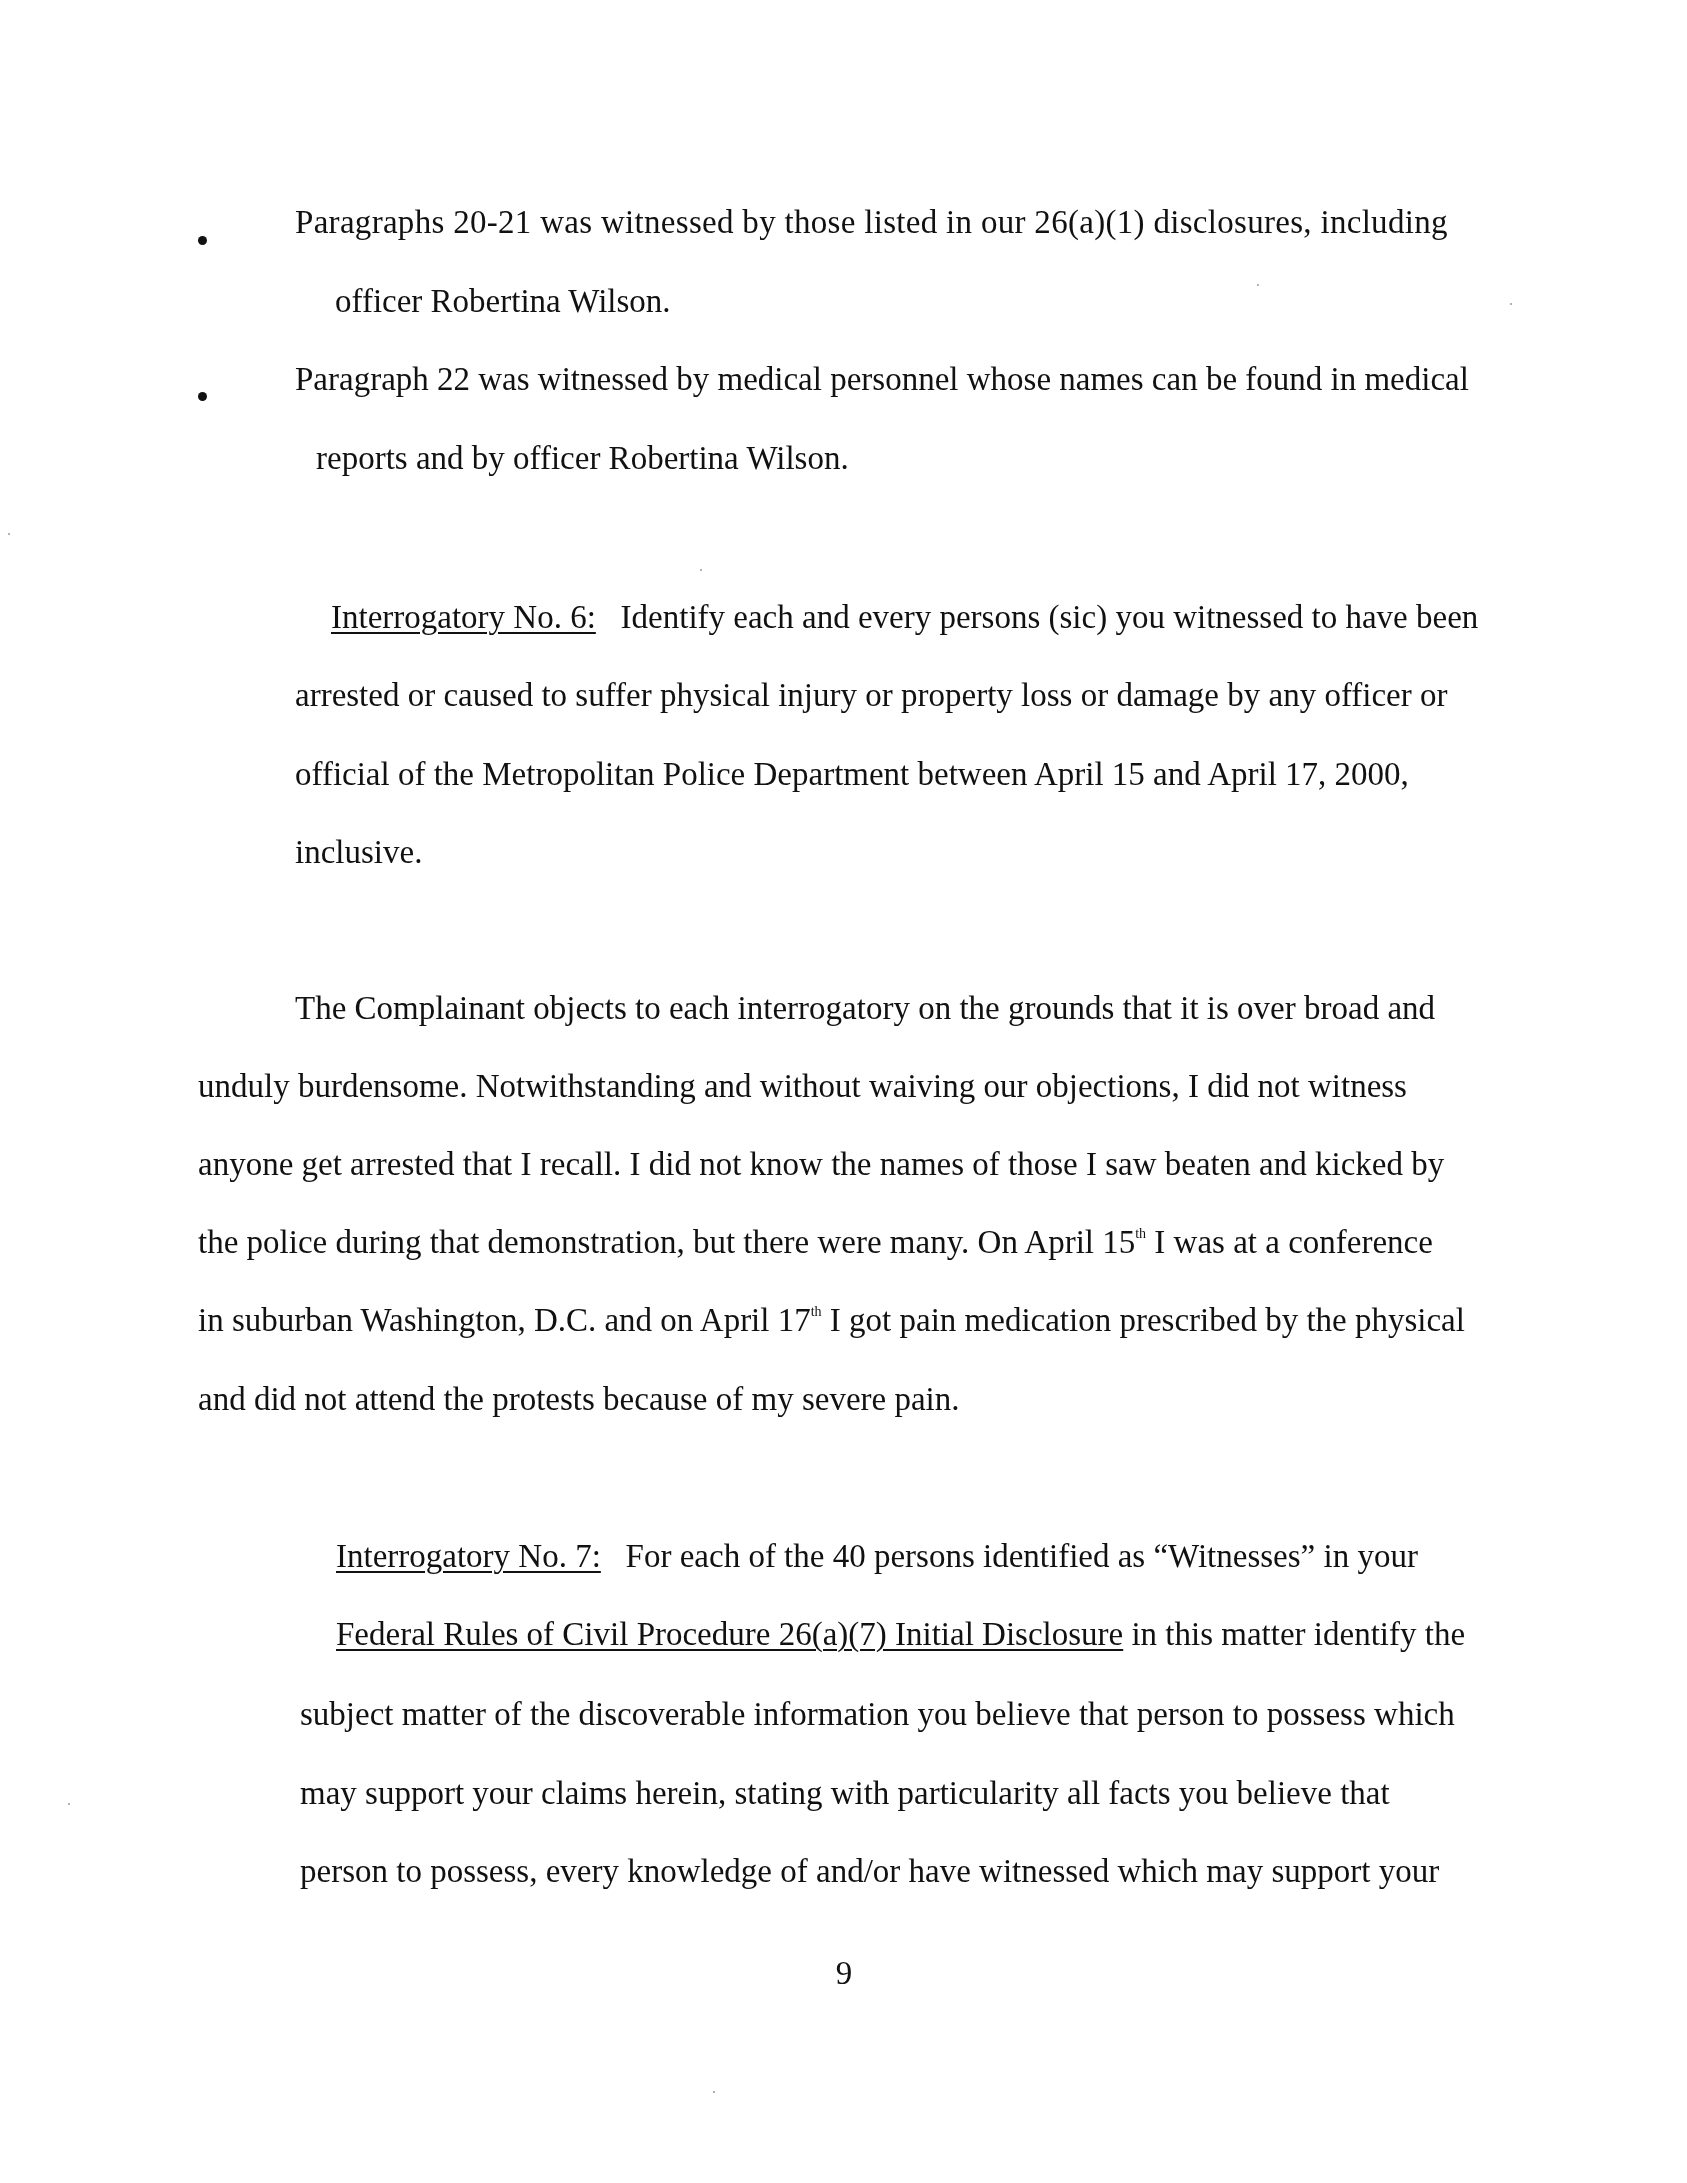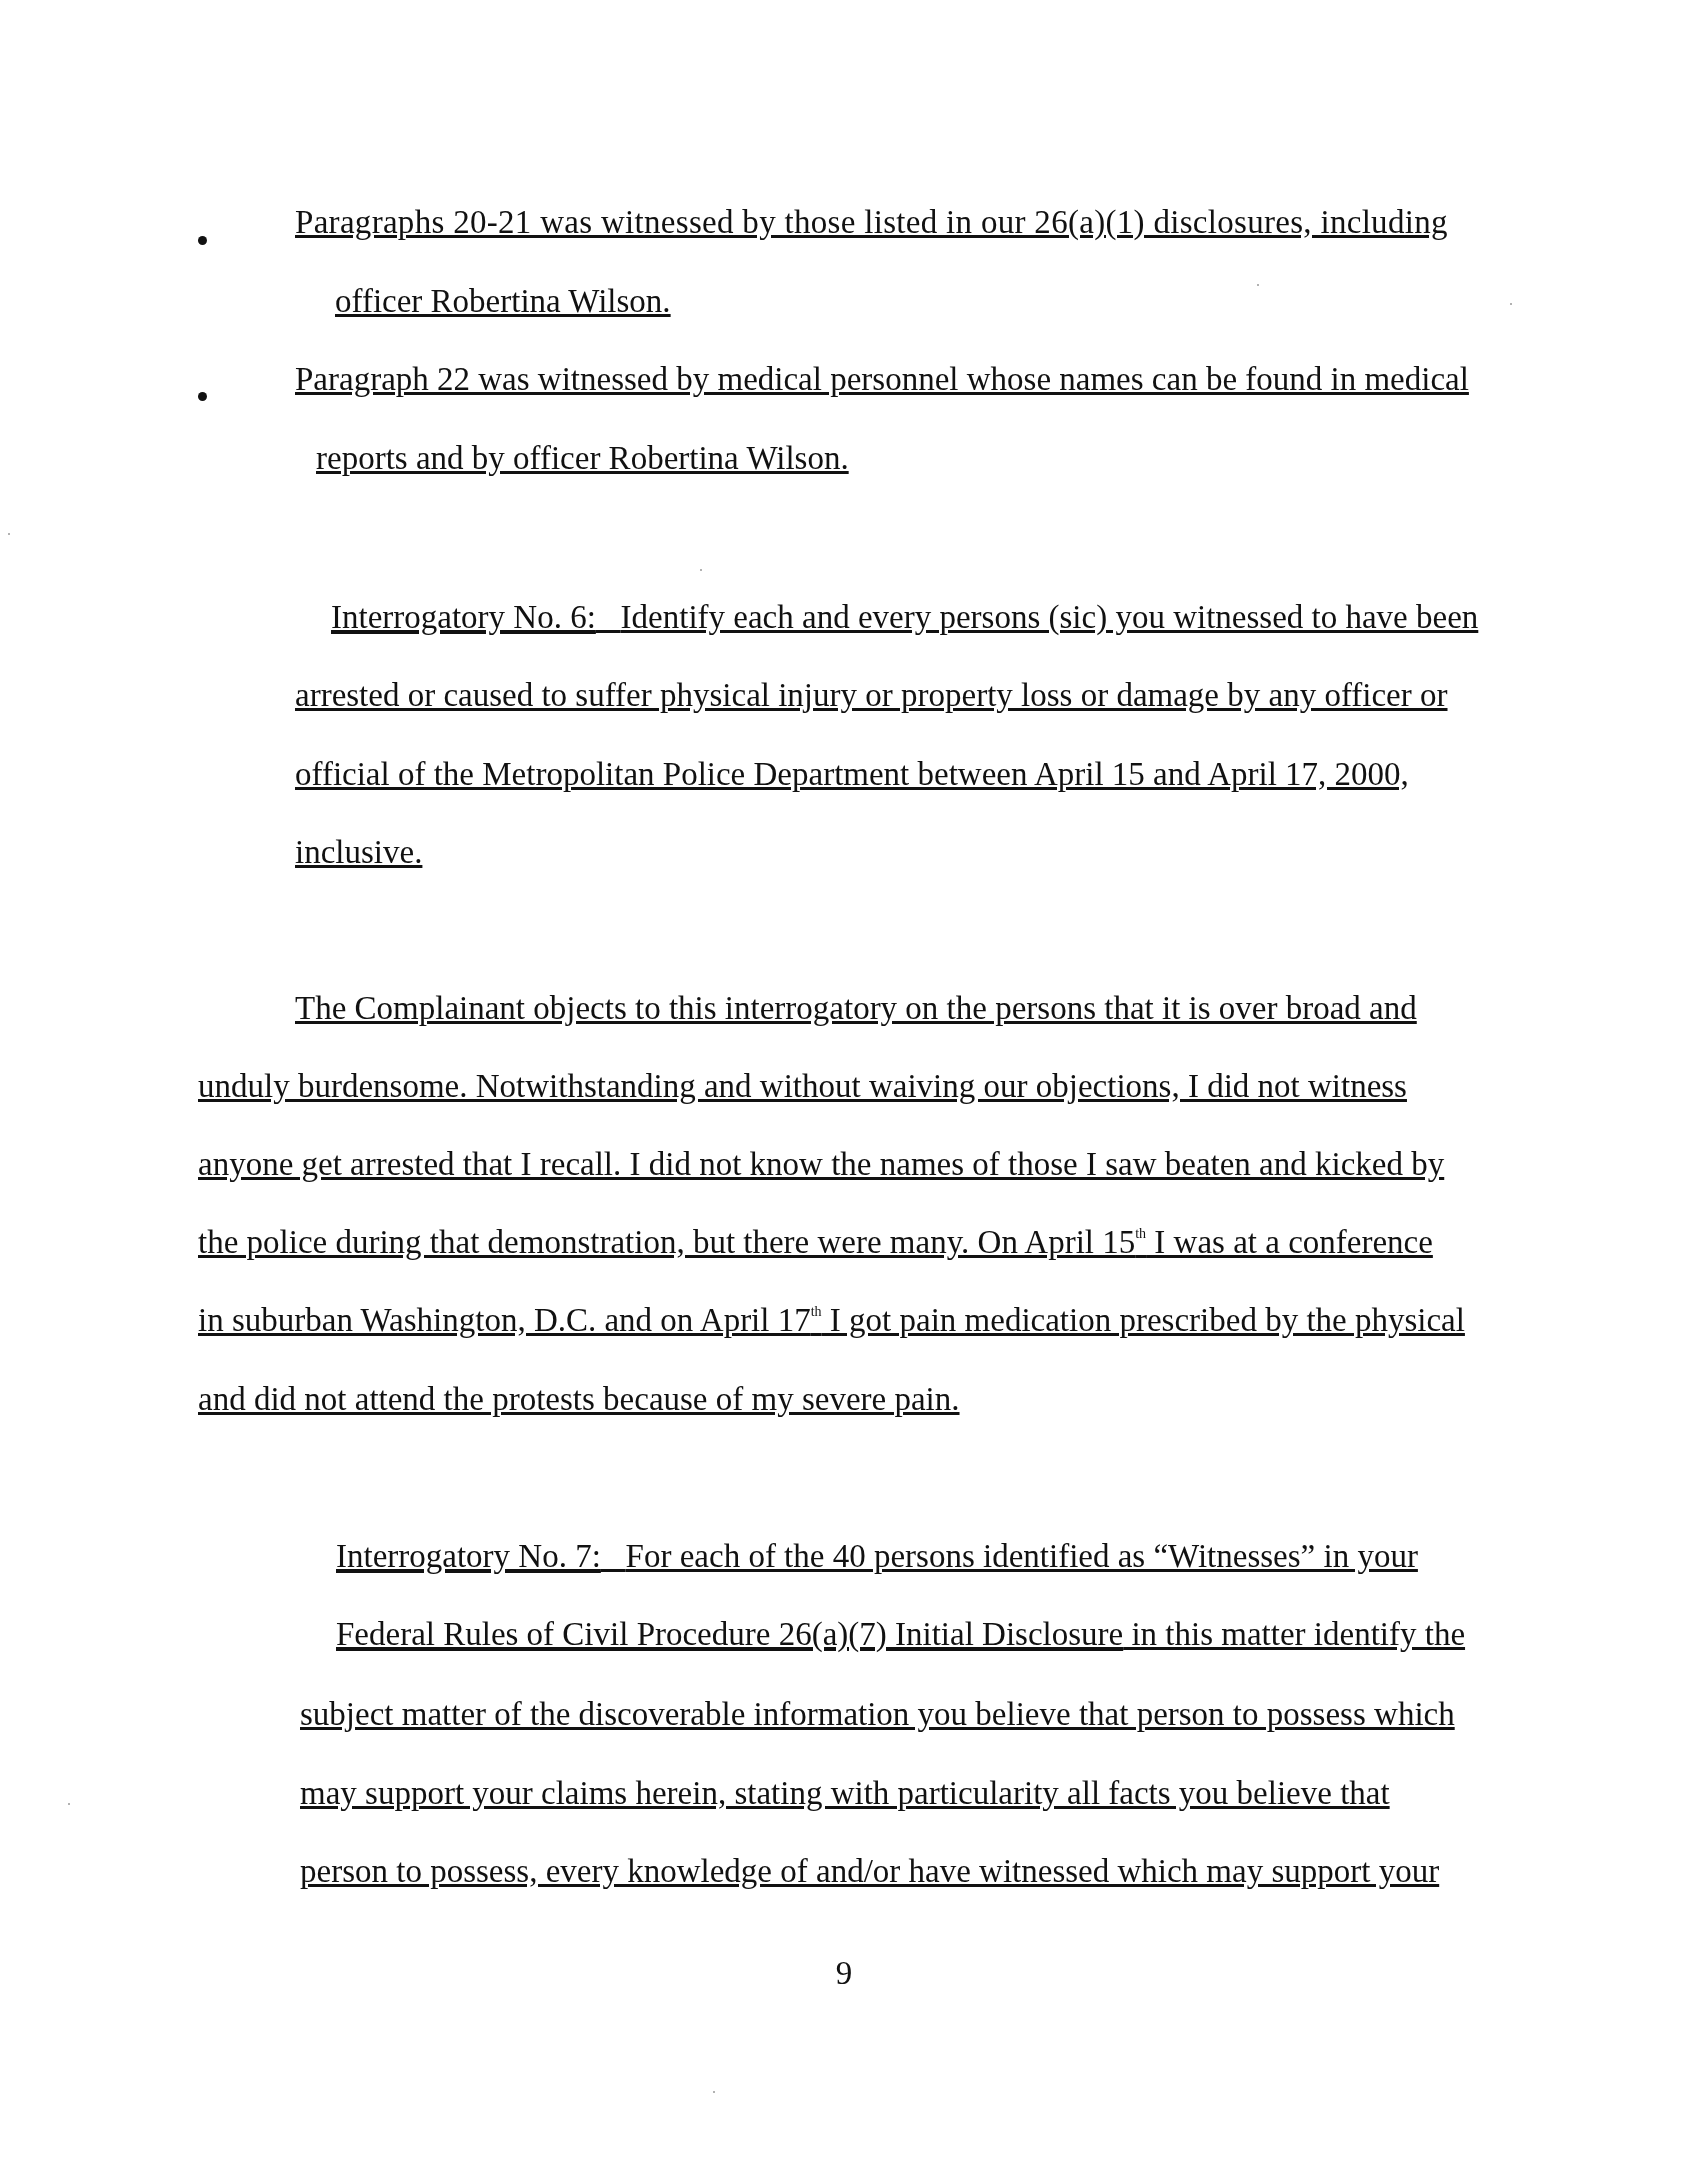--- a/index.html
+++ b/index.html
@@ -1,18 +1,18 @@
 <!DOCTYPE html>
 <html style="font-size:10.6px"><head>
 <meta charset="utf-8">
 <style>
   html, body { margin: 0; padding: 0; background: #ffffff; }
   body { width: 1687px; height: 2183px; position: relative; overflow: hidden;
          font-family: "Liberation Serif", "DejaVu Serif", serif; color: #111; }
-  .line { position: absolute; white-space: nowrap; font-size: 33px; line-height: 40px; text-decoration: underline; }
+  .line { position: absolute; white-space: nowrap; font-size: 33px; line-height: 40px; }
   .bullet { position: absolute; width: 9.3px; height: 9.3px; border-radius: 50%; background: #111; }
   .u { text-decoration: underline; text-underline-offset: 4px; text-decoration-thickness: 2px; margin-left: 36px; }
   sup { font-size: 14px; vertical-align: 14.6px; line-height: 0; }
   .pagenum { position: absolute; left: 844px; top: 1955px; font-size: 33px; transform: translateX(-50%); }
   .speck { position: absolute; width: 2px; height: 2px; background: #999; border-radius: 50%; }
 </style>
 </head>
 <body>
 
 <div class="bullet" style="left:198px; top:236px;"></div>
@@ -23,21 +23,21 @@
 <div class="line" style="left:295px; top:359px;">Paragraph 22 was witnessed by medical personnel whose names can be found in medical</div>
 <div class="line" style="left:295px; top:438px;margin-left:21px;">reports and by officer  Robertina Wilson.</div>
 
 <div class="line" style="left:295px; top:597px;">
   <span class="u">Interrogatory No. 6:</span><span>&nbsp;&nbsp;&nbsp;</span><span>Identify each and every persons (sic) you witnessed to have been</span>
 </div>
 <div class="line" style="left:295px; top:675px;">arrested or caused to suffer physical injury or property loss or damage by any officer or</div>
 <div class="line" style="left:295px; top:754px;">official of the Metropolitan Police Department between April 15 and April 17, 2000,</div>
 <div class="line" style="left:295px; top:832px;">inclusive.</div>
 
-<div class="line" style="left:295px; top:988px;">The Complainant objects to this interrogatory on the persons that it is over broad and</div>
+<div class="line" style="left:295px; top:988px;">The Complainant objects to each interrogatory on the grounds that it is over broad and</div>
 <div class="line" style="left:198px; top:1066px;">unduly burdensome.  Notwithstanding and without waiving our objections, I did not witness</div>
 <div class="line" style="left:198px; top:1144px;">anyone get arrested that I recall.  I did not know the names of those I saw beaten and kicked by</div>
 <div class="line" style="left:198px; top:1222px;">
   <span>the police during that demonstration, but there were many.  On April 15</span><sup>th</sup><span> I was at a conference</span>
 </div>
 <div class="line" style="left:198px; top:1300px;">
   <span>in suburban Washington, D.C. and on April 17</span><sup>th</sup><span> I got pain medication prescribed by the physical</span>
 </div>
 <div class="line" style="left:198px; top:1379px;">and did not attend the protests because of my severe pain.</div>
 

